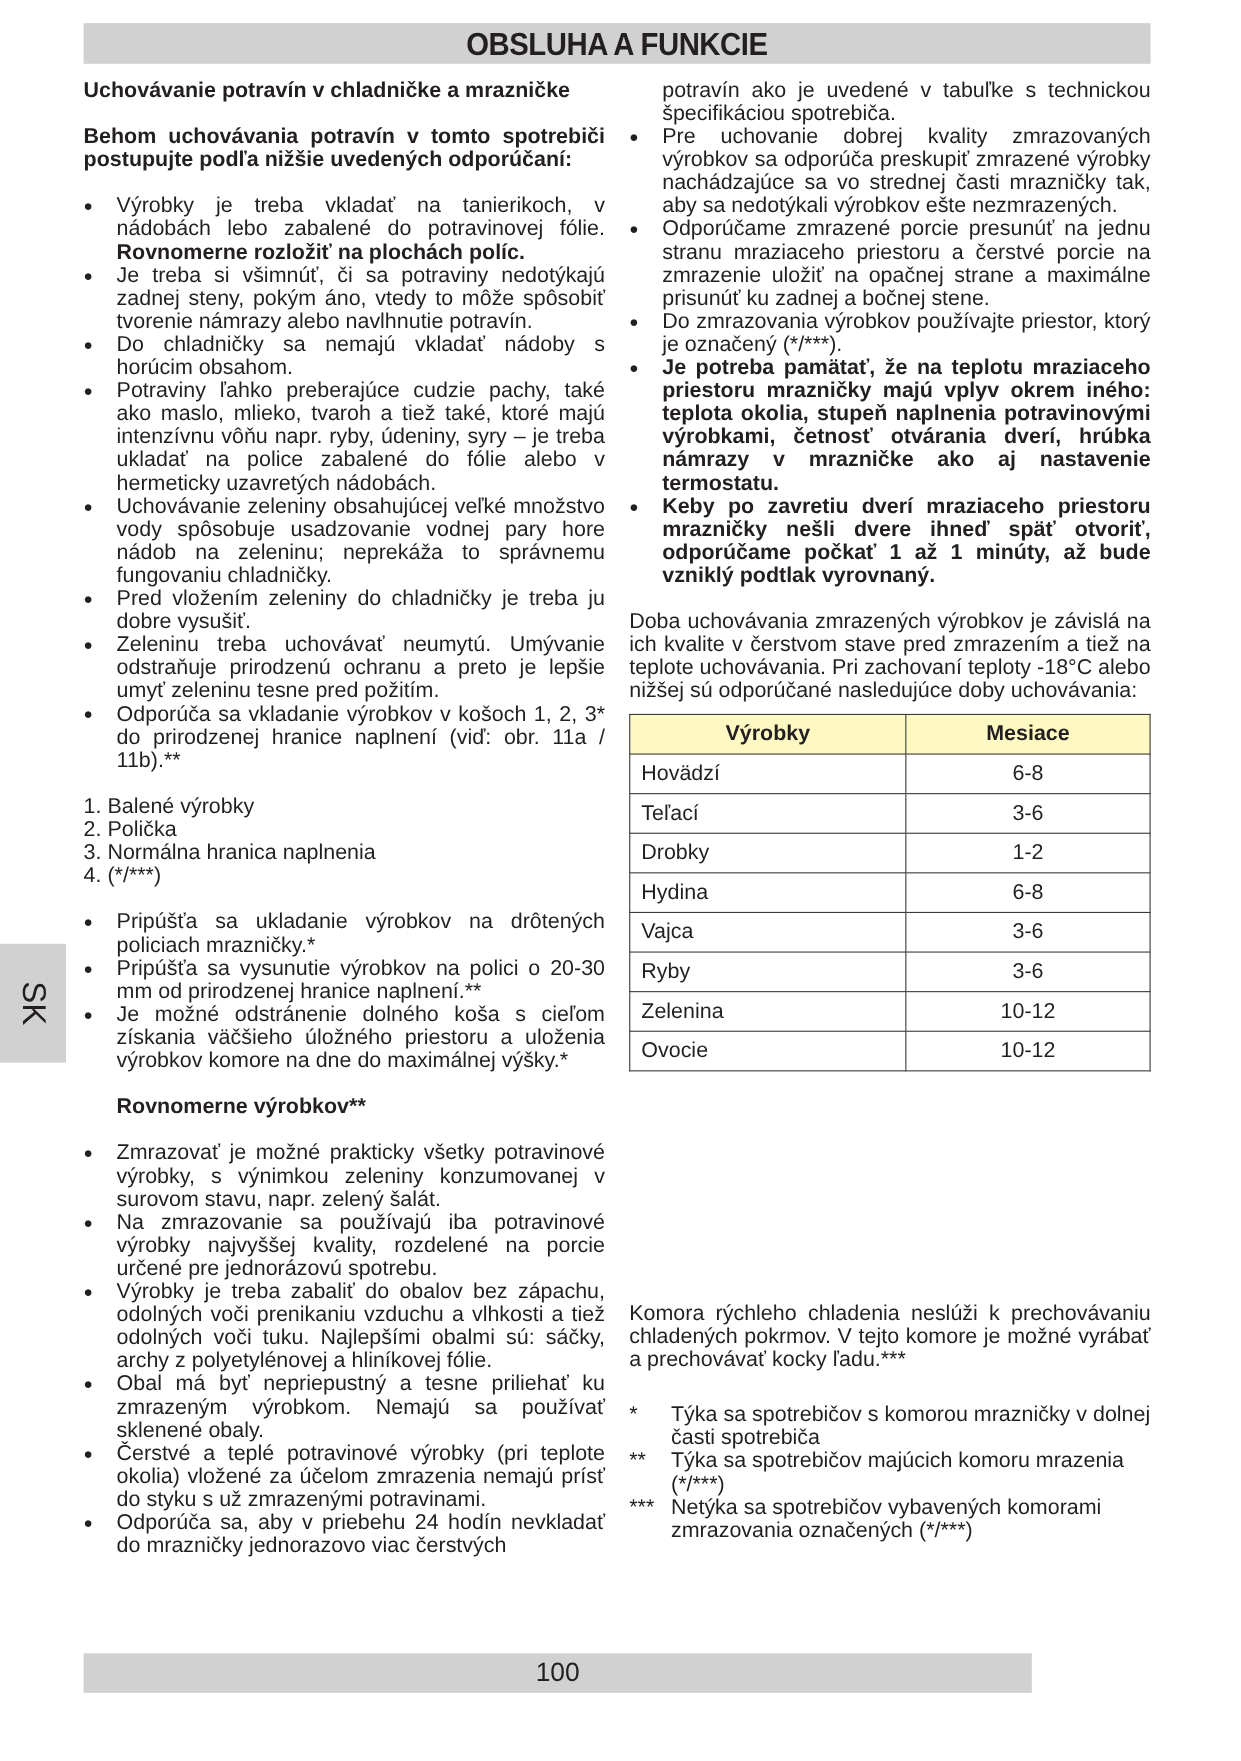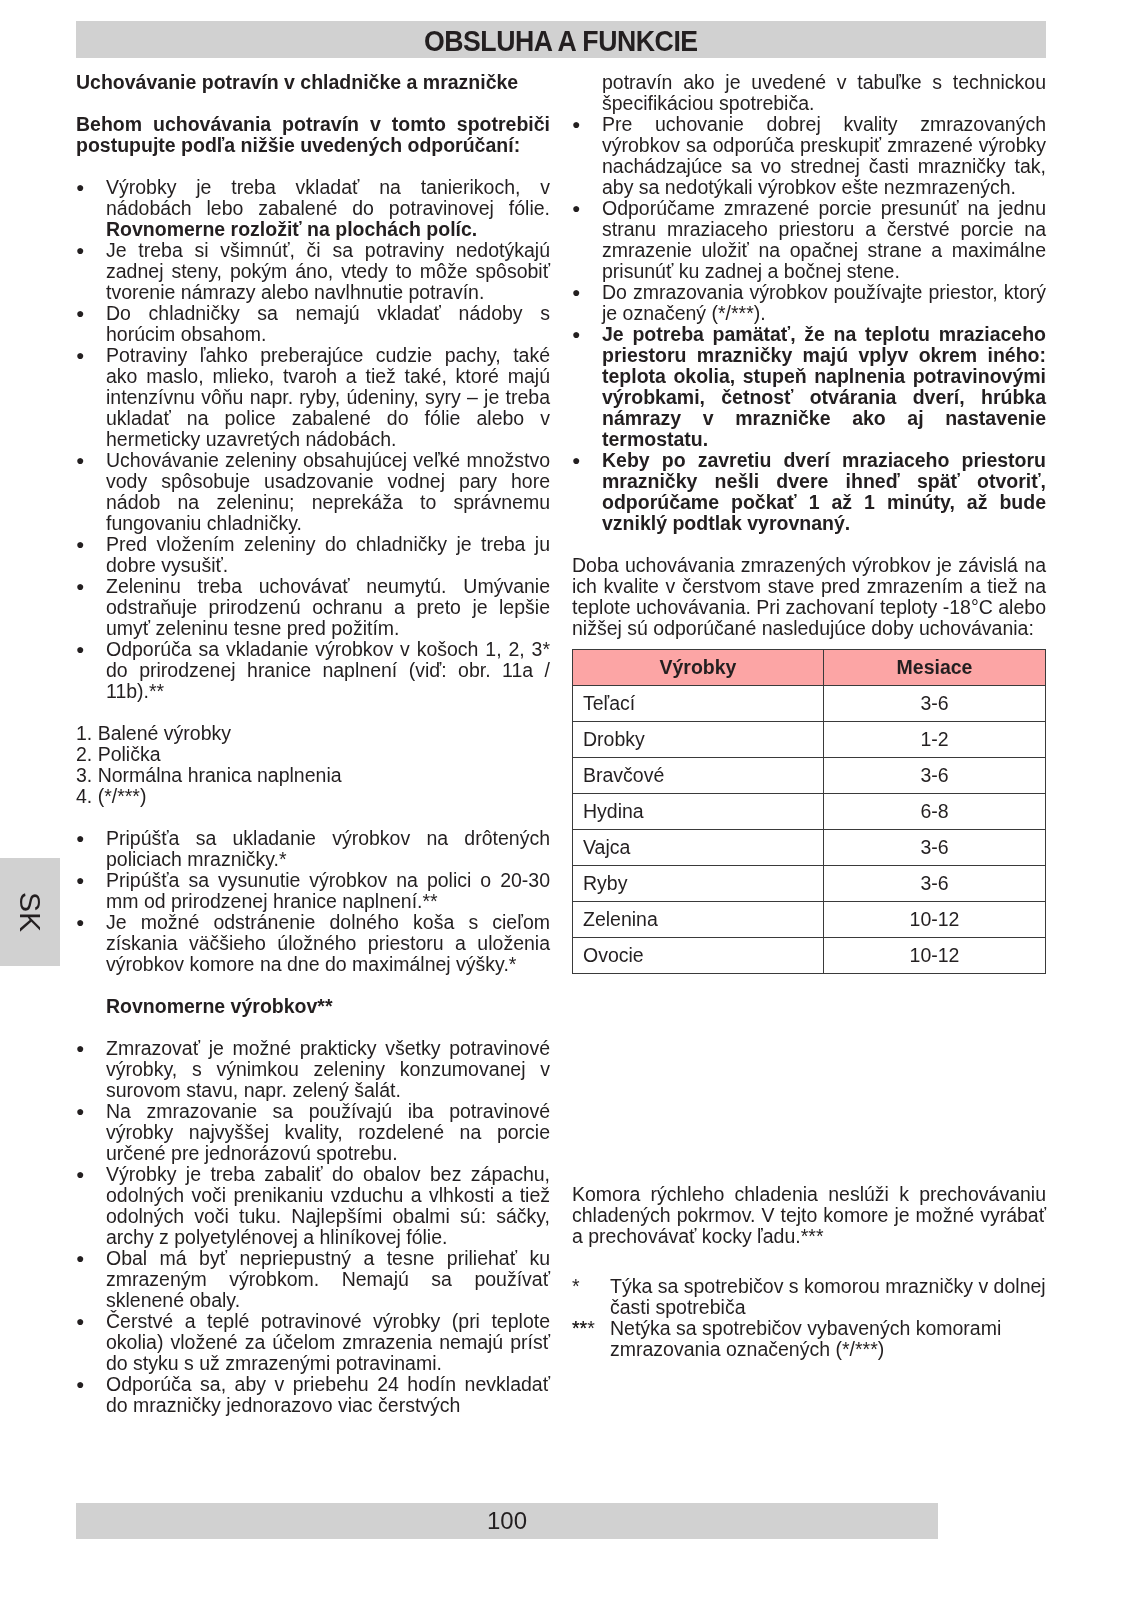--- a/index.html
+++ b/index.html
@@ -23,21 +23,21 @@
     .bold { font-weight: bold; }
     .gap { height: 21px; }
     ul.bul { list-style: none; margin: 0; padding: 0; }
     ul.bul li { position: relative; padding-left: 30px; text-align: justify; }
     ul.bul li::before { content: "\25CF"; position: absolute; left: 0; top: 0; font-size: 14px; }
     ul.bul li.cont::before { content: ""; }
     .subhead { padding-left: 30px; font-weight: bold; }
 
     table.storage { border-collapse: collapse; width: 474px; margin-top: 10px; font-size: 19.5px; }
     table.storage th, table.storage td { border: 1.5px solid #3a3a3a; height: 35px; padding: 0; }
-    table.storage th { background: #fca5a5; font-weight: bold; text-align: center; }
+    table.storage th { background: #fef9c3; font-weight: bold; text-align: center; }
     table.storage td.name { padding-left: 10px; text-align: left; width: 240px; }
     table.storage td.val { text-align: center; }
 
     .notes { margin: 0; padding: 0; list-style: none; }
     .notes li { position: relative; padding-left: 38px; }
     .notes li .mark { position: absolute; left: 0; top: 0; }
   </style>
 </head>
 <body>
 
@@ -104,30 +104,30 @@
 
   <table class="storage">
     <thead>
       <tr>
         <th>Výrobky</th>
         <th>Mesiace</th>
       </tr>
     </thead>
     <tbody>
       <tr>
+          <td class="name">Hovädzí</td>
+          <td class="val">6-8</td>
+        </tr>
+      <tr>
           <td class="name">Teľací</td>
           <td class="val">3-6</td>
         </tr>
       <tr>
           <td class="name">Drobky</td>
           <td class="val">1-2</td>
-        </tr>
-      <tr>
-          <td class="name">Bravčové</td>
-          <td class="val">3-6</td>
         </tr>
       <tr>
           <td class="name">Hydina</td>
           <td class="val">6-8</td>
         </tr>
       <tr>
           <td class="name">Vajca</td>
           <td class="val">3-6</td>
         </tr>
       <tr>
@@ -144,20 +144,20 @@
         </tr>
     </tbody>
   </table>
 
   <div style="height: 210px;"></div>
   <p class="p">Komora rýchleho chladenia neslúži k prechovávaniu chladených pokrmov. V tejto komore je možné vyrábať a prechovávať kocky ľadu.***</p>
   <div class="gap"></div>
   <div style="height: 8px;"></div>
   <ul class="notes">
     <li><span class="mark">*</span><span>Týka sa spotrebičov s komorou mrazničky v dolnej časti spotrebiča</span></li>
-    <li><span class="mark">**</span></li>
+    <li><span class="mark">**</span><span>Týka sa spotrebičov majúcich komoru mrazenia (*/***)</span></li>
     <li><span class="mark">***</span><span>Netýka sa spotrebičov vybavených komorami zmrazovania označených (*/***)</span></li>
   </ul>
 </div>
 
 <div class="footer-bar">
   <span>100</span>
 </div>
 
 </body></html>

